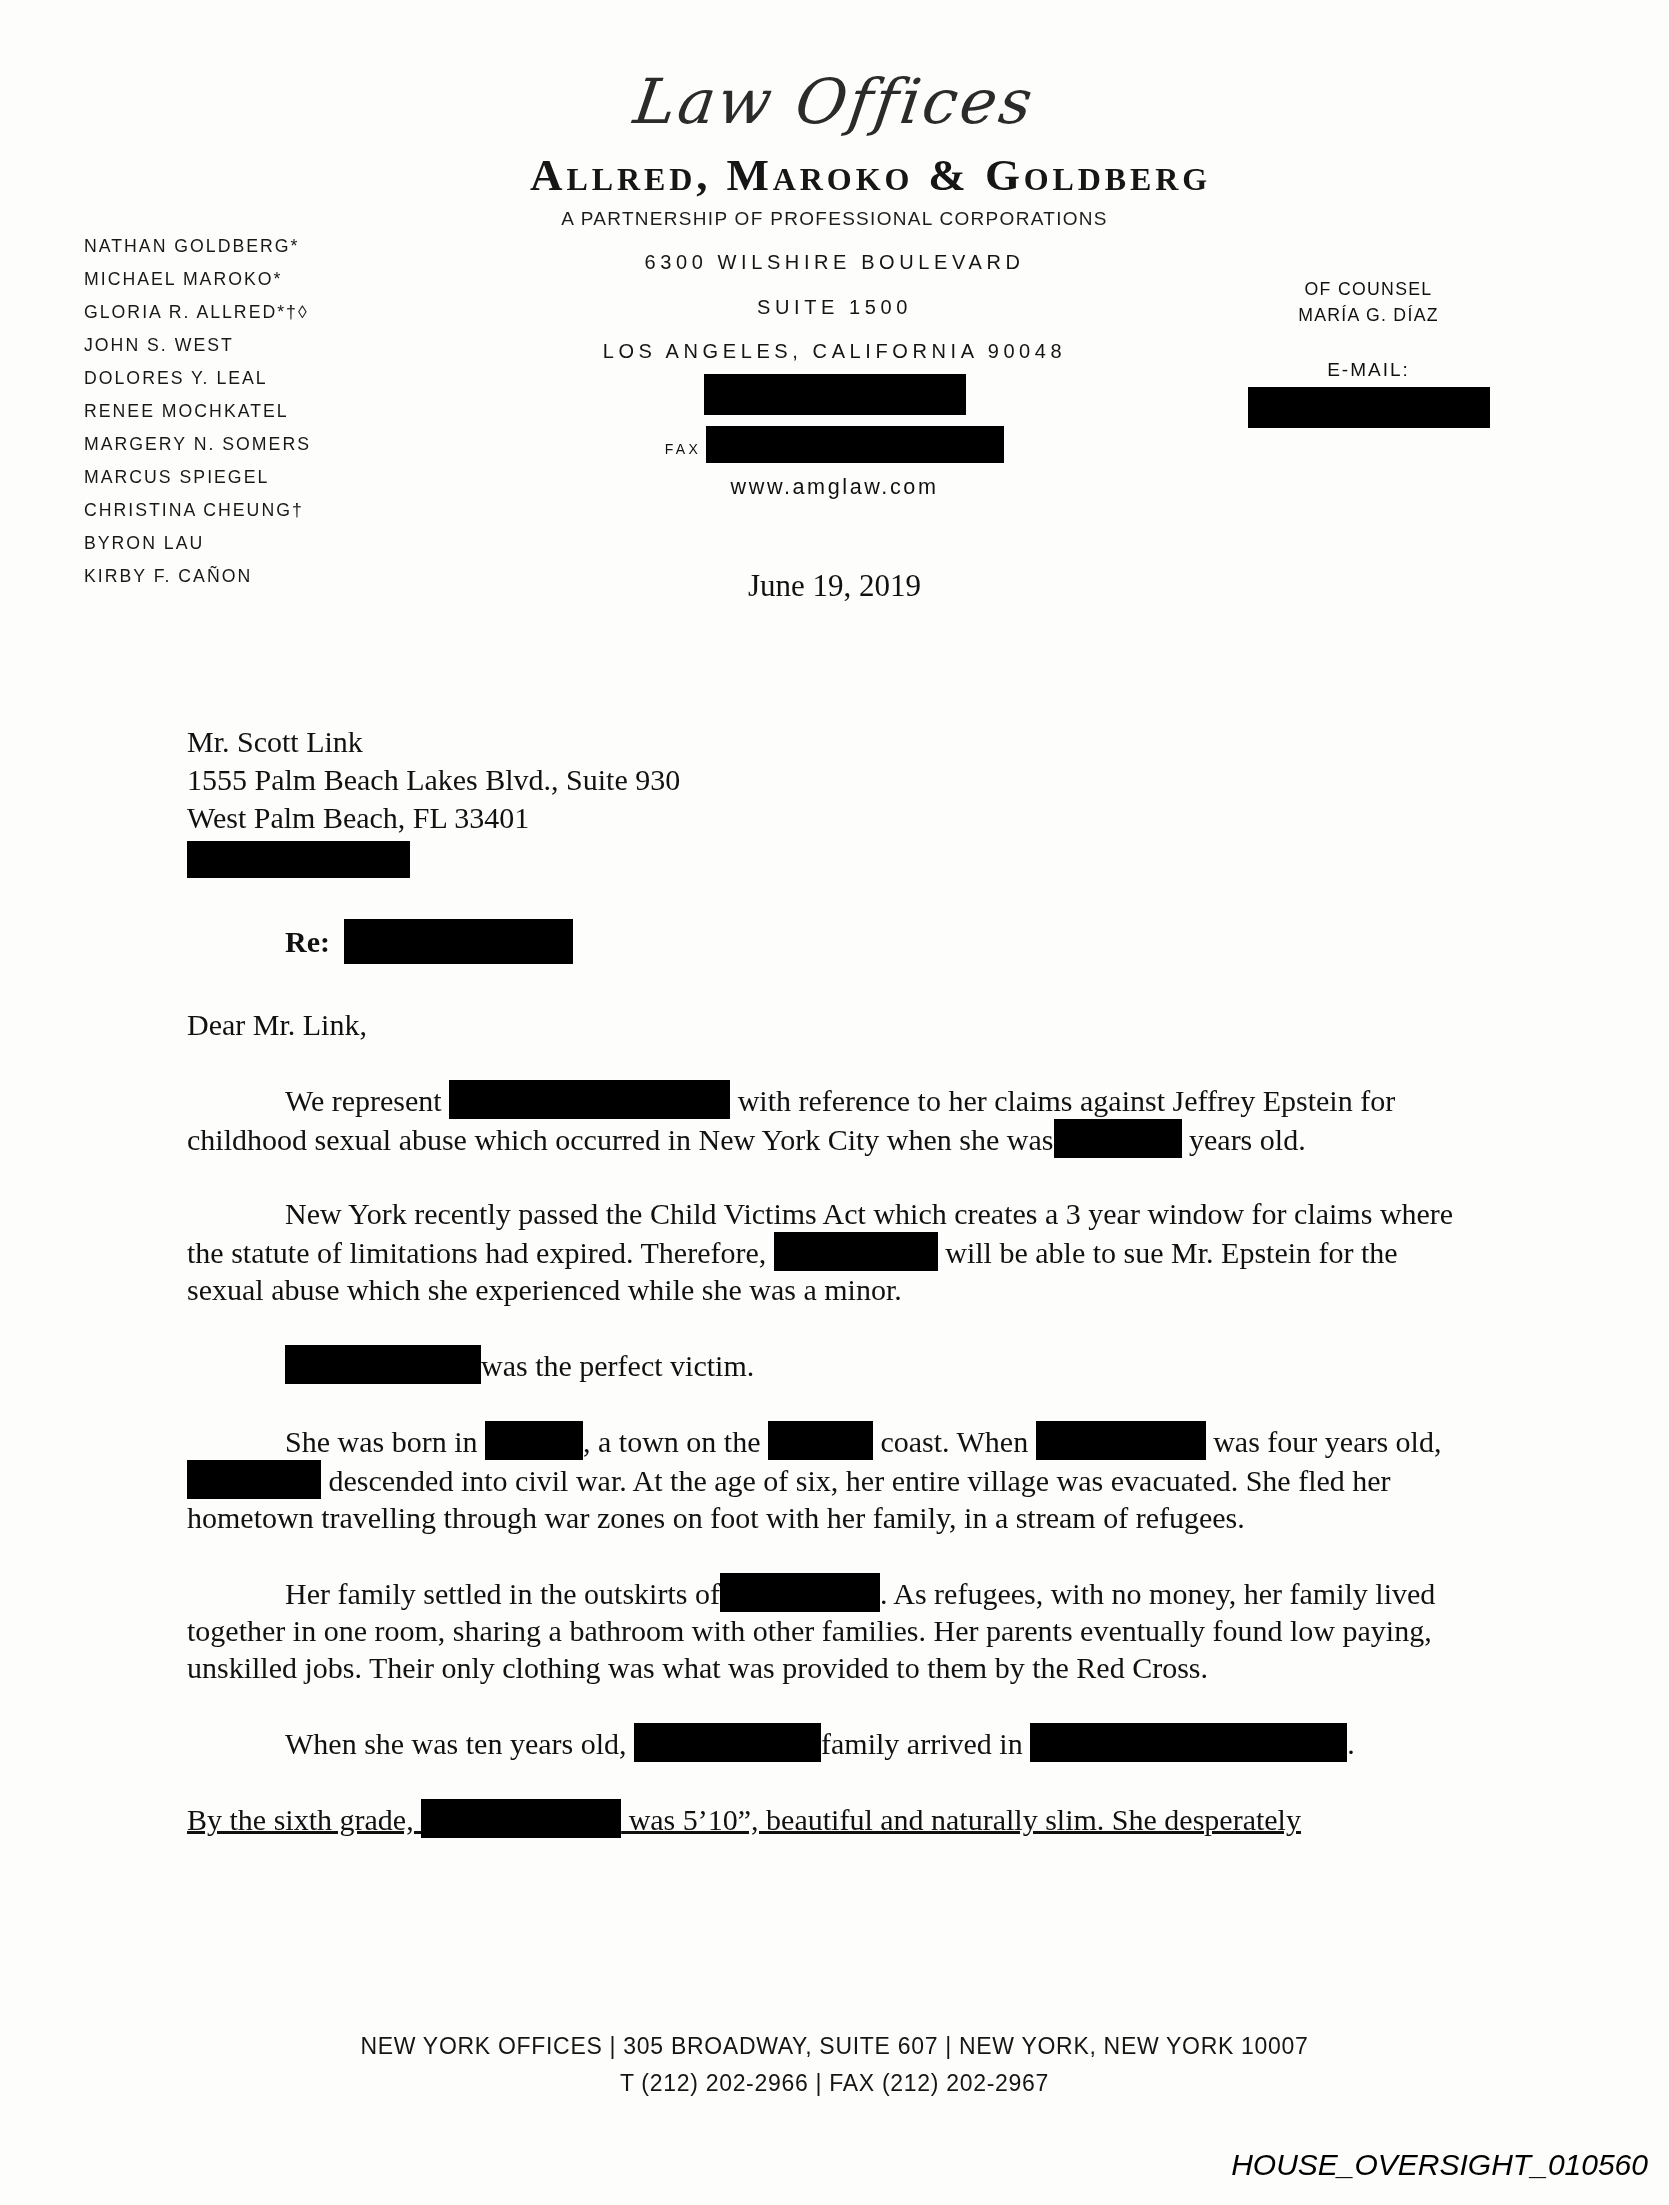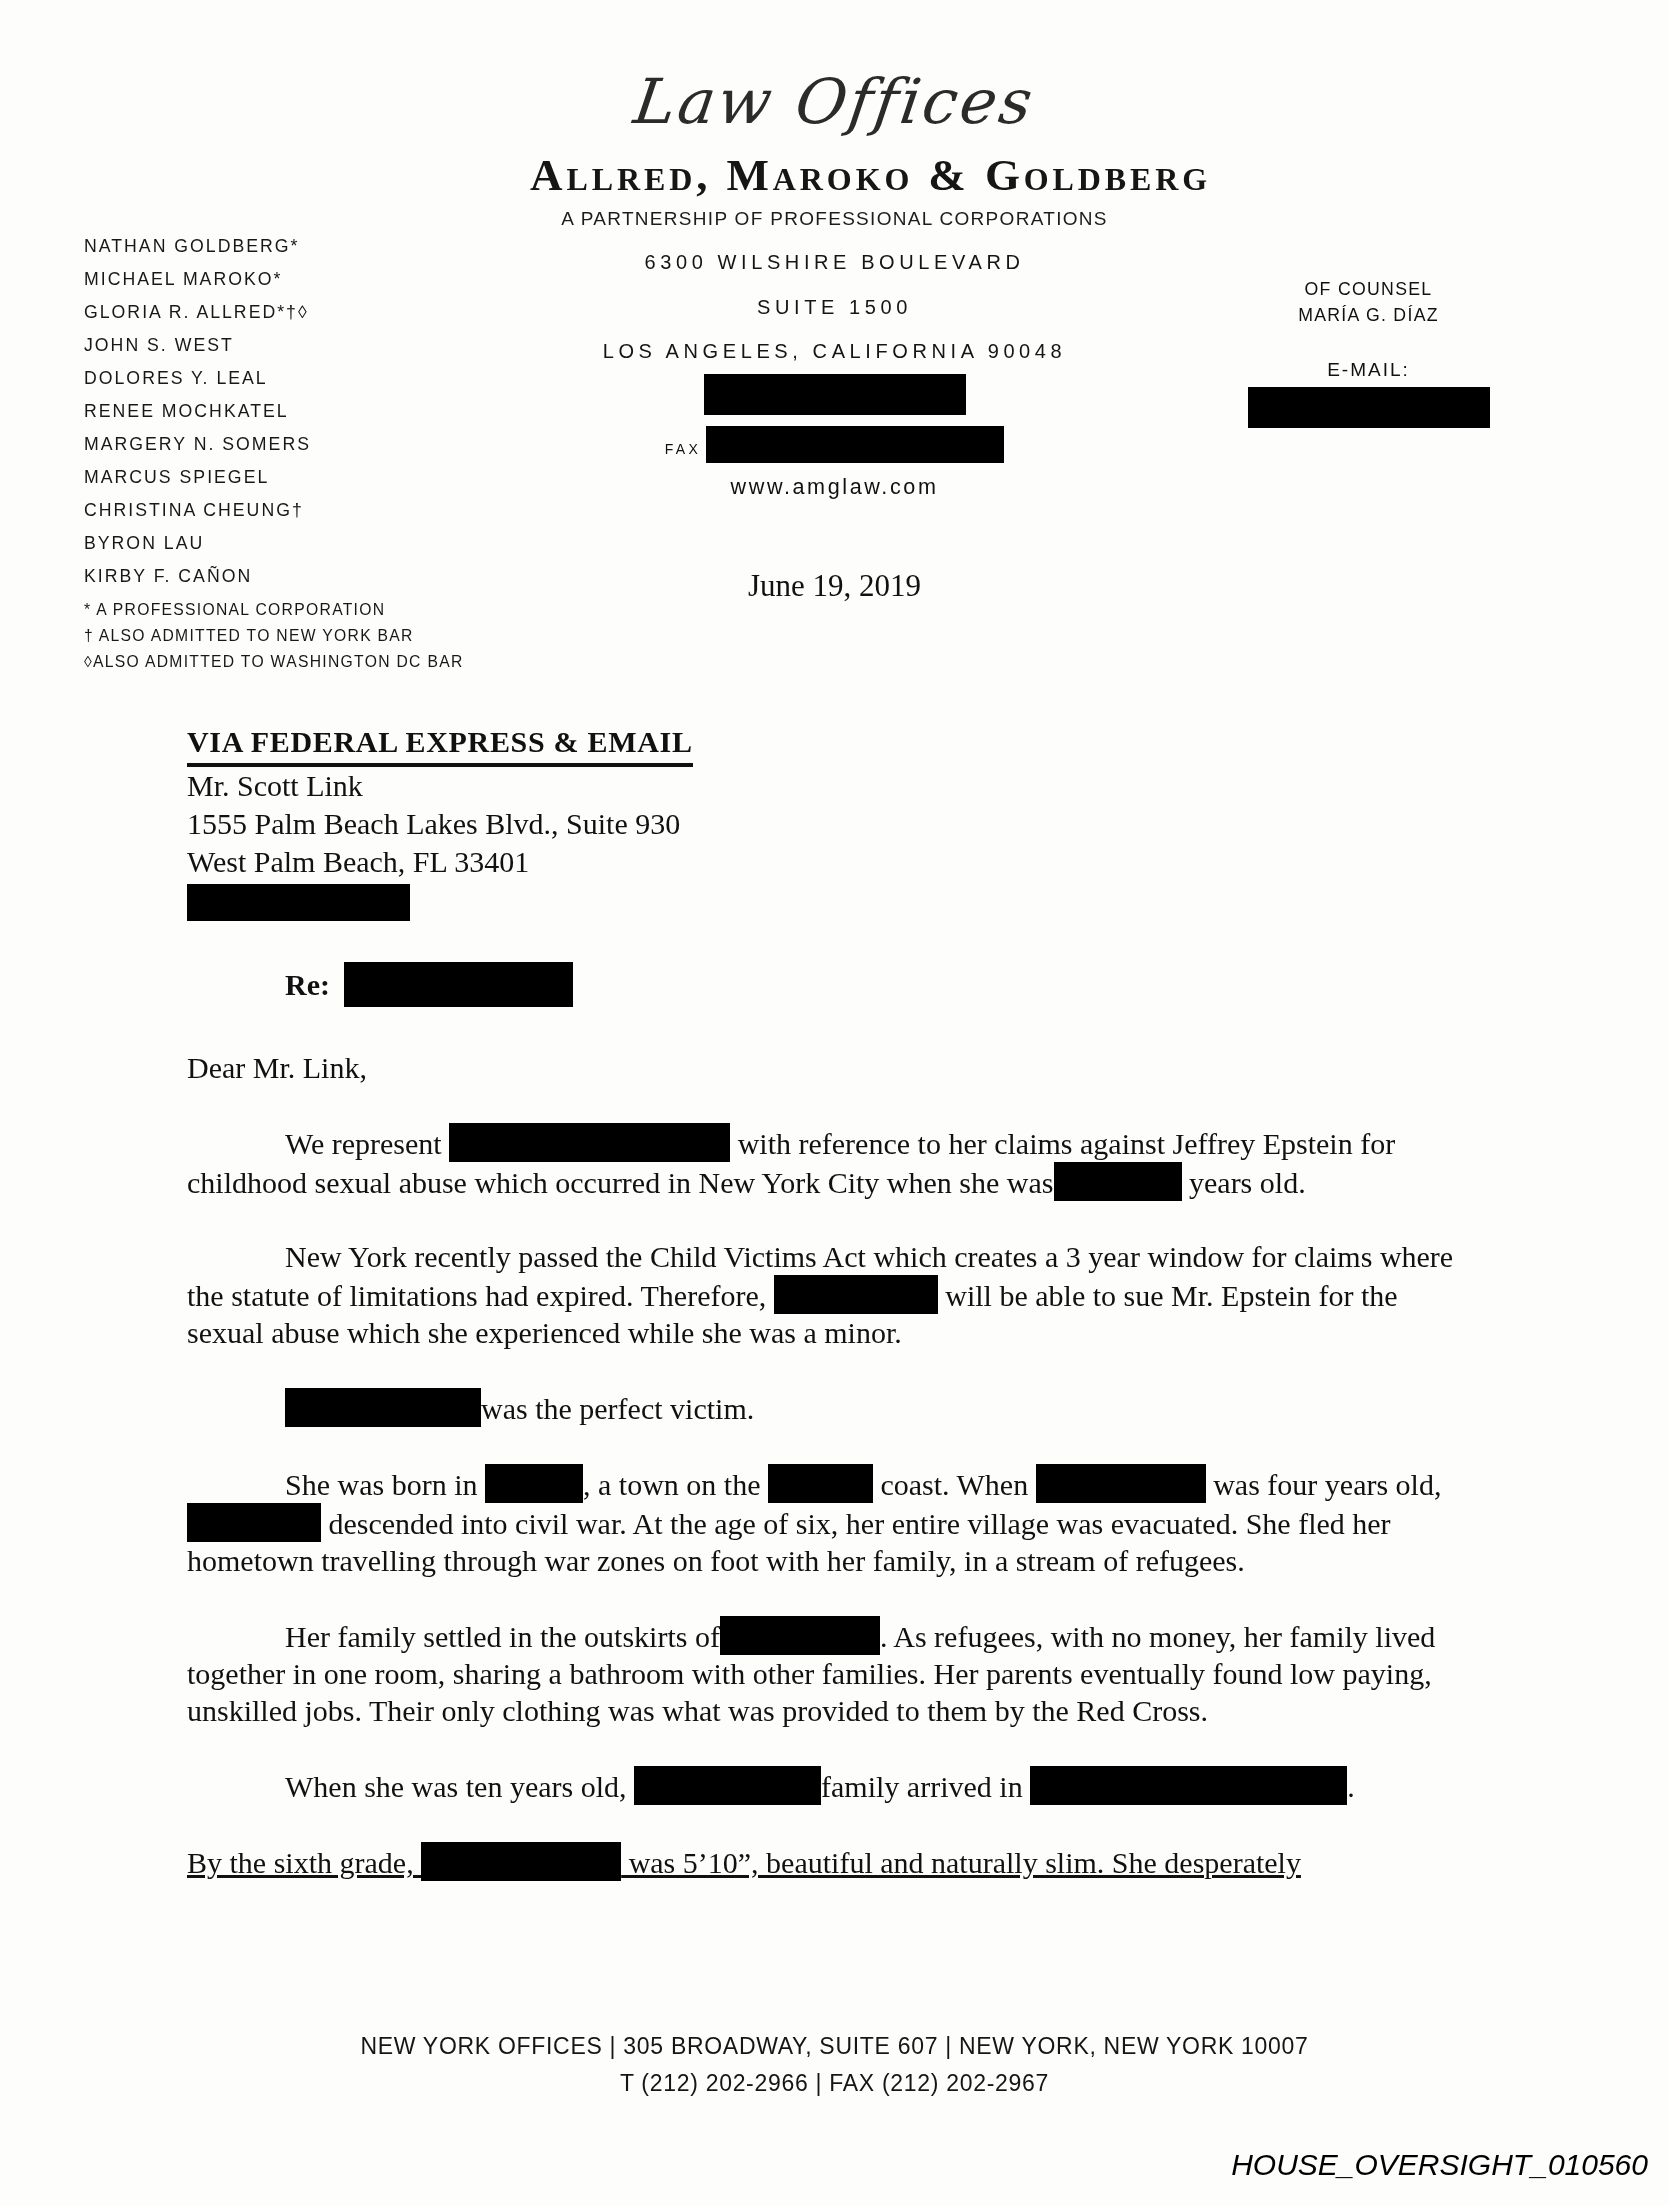--- a/index.html
+++ b/index.html
@@ -147,38 +147,32 @@
     <div class="atty">MICHAEL MAROKO*</div>
     <div class="atty">GLORIA R. ALLRED*†◊</div>
     <div class="atty">JOHN S. WEST</div>
     <div class="atty">DOLORES Y. LEAL</div>
     <div class="atty">RENEE MOCHKATEL</div>
     <div class="atty">MARGERY N. SOMERS</div>
     <div class="atty">MARCUS SPIEGEL</div>
     <div class="atty">CHRISTINA CHEUNG†</div>
     <div class="atty">BYRON LAU</div>
     <div class="atty">KIRBY F. CAÑON</div>
-    <div class="fnotes">
-      <div class="fnote">* A PROFESSIONAL CORPORATION</div>
-      <div class="fnote">† ALSO ADMITTED TO NEW YORK BAR</div>
-      <div class="fnote">◊ALSO ADMITTED TO WASHINGTON DC BAR</div>
-    </div>
   </div>
 
   <div class="lh-right">
     <div class="of-counsel">OF COUNSEL</div>
     <div class="of-counsel-name">MARÍA G. DÍAZ</div>
     <div class="email-label">E-MAIL:</div>
     <span class="redact lh-email-bar"></span>
   </div>
 
   <div class="letter-date">June 19, 2019</div>
 
   <div class="body">
-    <span class="via">VIA FEDERAL EXPRESS &amp; EMAIL</span>
 
     <div class="recipient">
       <div>Mr. Scott Link</div>
       <div>1555 Palm Beach Lakes Blvd., Suite 930</div>
       <div>West Palm Beach, FL 33401</div>
       <span class="redact addr-redact"></span>
     </div>
 
     <div class="re-row"><span class="re-label">Re:</span><span class="redact"></span></div>
 

